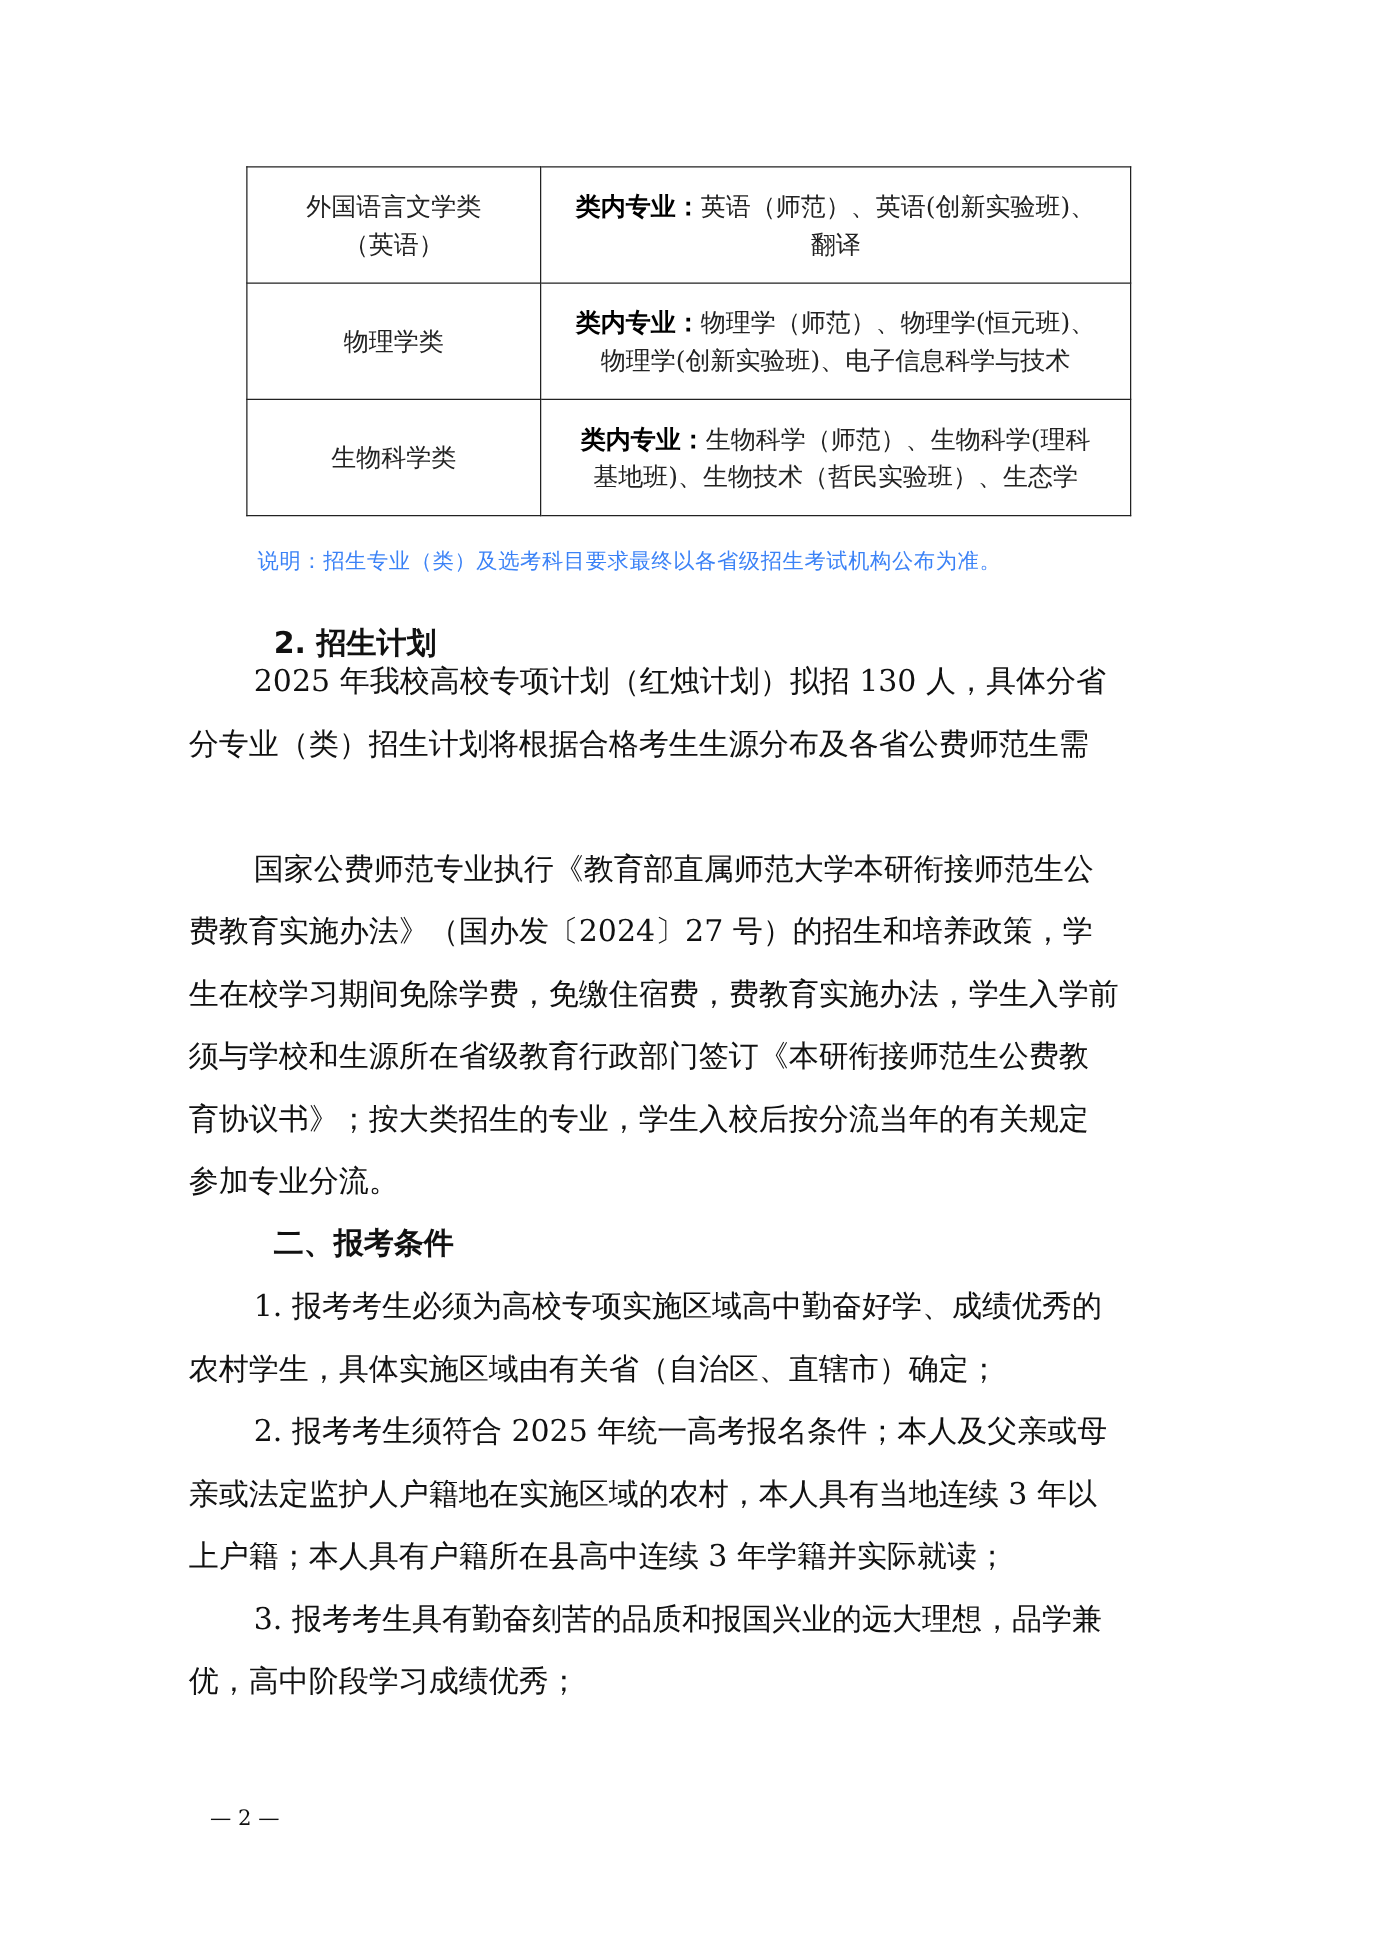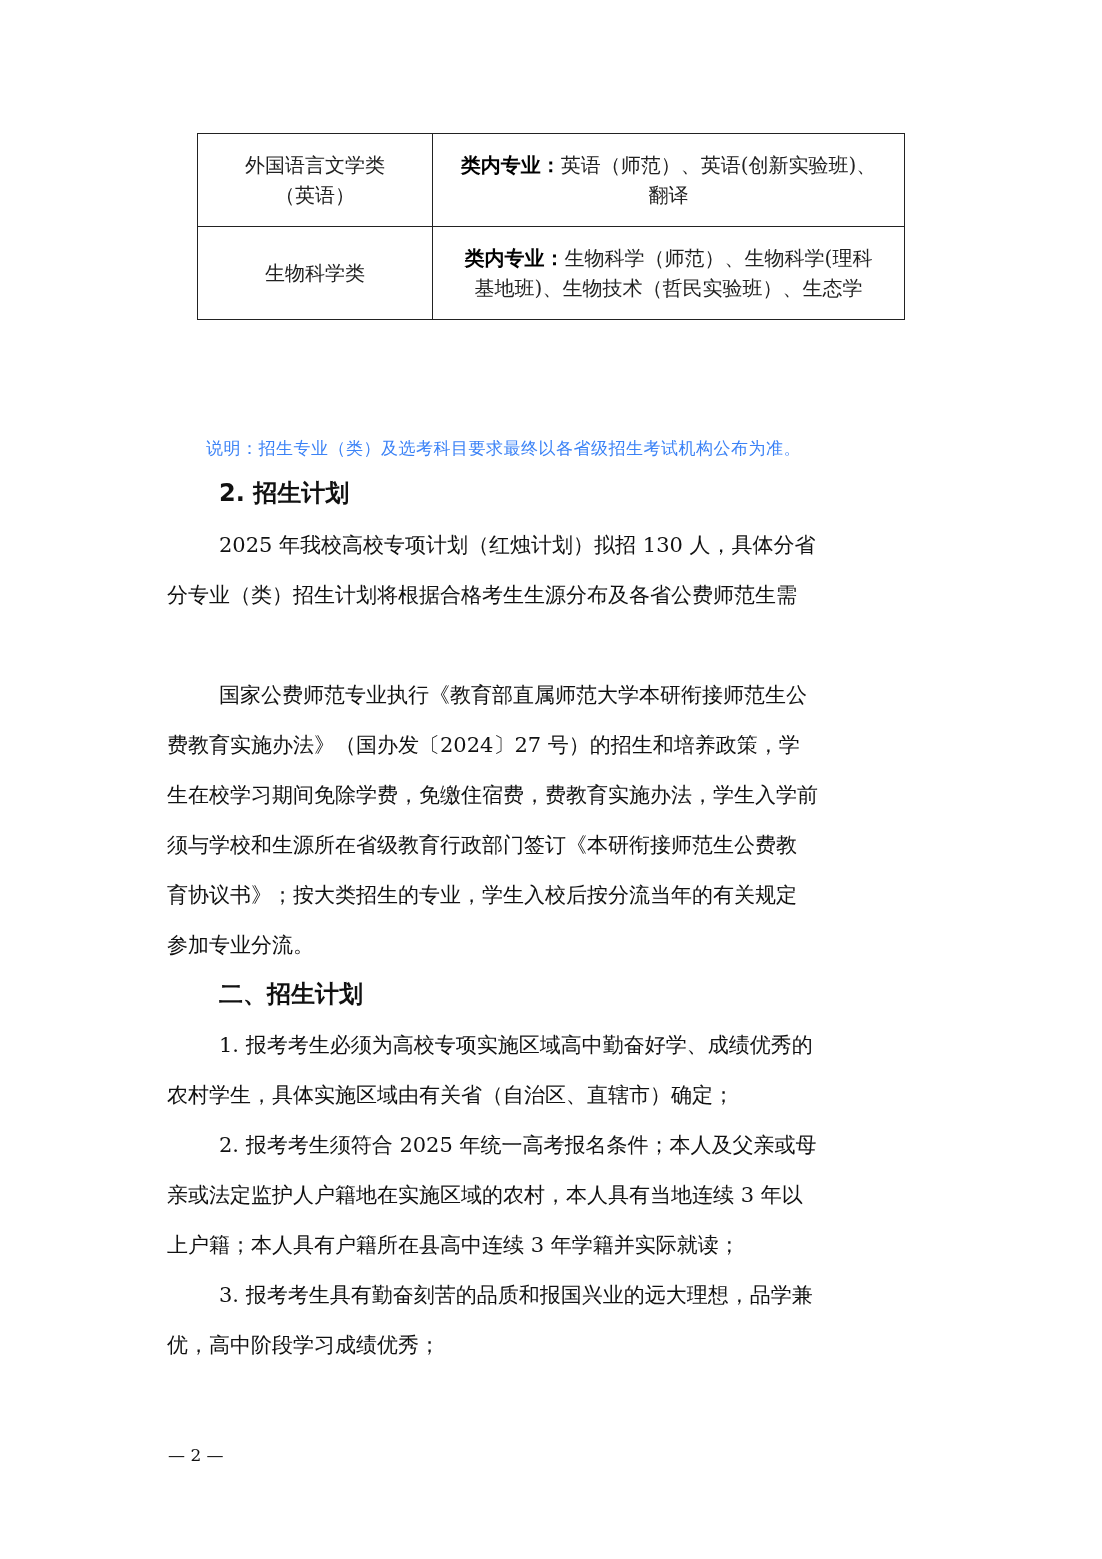--- a/index.html
+++ b/index.html
@@ -22,26 +22,26 @@
   }
   table.majors td.cat { width: 222px; }
   table.majors td.desc { padding: 0 8px; }
   .bold-label { font-weight: bold; color: #000; font-family: "DejaVu Sans", sans-serif; }
 
   .note {
     position: absolute; left: 206px; top: 437px;
     font-size: 17px; color: #3b82f6; letter-spacing: 0.5px;
   }
   .h2 {
-    position: absolute; left: 219px; top: 477px;
+    position: absolute; left: 219px; top: 498px;
     font-size: 24px; font-weight: bold; font-family: "DejaVu Sans", sans-serif; color: #111;
   }
   .para {
-    position: absolute; left: 167px; width: 770px;
-    font-size: 21px; line-height: 50px; color: #111;
+    position: absolute; left: 151px; width: 770px;
+    font-size: 24px; line-height: 50px; color: #111;
     text-align: justify;
   }
   .line { display: block; white-space: nowrap; }
   .indent { padding-left: 52px; }
   .footer {
     position: absolute; left: 168px; top: 1445px;
     font-size: 17px; color: #111;
   }
 </style>
 </head>
@@ -52,20 +52,29 @@
   <table class="majors">
     <tbody>
         <tr>
       <td class="cat">
         <span class="line">外国语言文学类</span>
         <span class="line">（英语）</span>
       </td>
       <td class="desc">
         <span class="line"><span class="bold-label">类内专业：</span><span>英语（师范）、英语(创新实验班)、</span></span>
         <span class="line">翻译</span>
+      </td>
+    </tr>
+    <tr>
+      <td class="cat">
+        <span class="line">物理学类</span>
+      </td>
+      <td class="desc">
+        <span class="line"><span class="bold-label">类内专业：</span><span>物理学（师范）、物理学(恒元班)、</span></span>
+        <span class="line">物理学(创新实验班)、电子信息科学与技术</span>
       </td>
     </tr>
     <tr>
       <td class="cat">
         <span class="line">生物科学类</span>
       </td>
       <td class="desc">
         <span class="line"><span class="bold-label">类内专业：</span><span>生物科学（师范）、生物科学(理科</span></span>
         <span class="line">基地班)、生物技术（哲民实验班）、生态学</span>
       </td>
@@ -84,21 +93,21 @@
 
   <div class="para" style="top:670px;">
     <span class="line indent">国家公费师范专业执行《教育部直属师范大学本研衔接师范生公</span>
     <span class="line">费教育实施办法》（国办发〔2024〕27 号）的招生和培养政策，学</span>
     <span class="line">生在校学习期间免除学费，免缴住宿费，费教育实施办法，学生入学前</span>
     <span class="line">须与学校和生源所在省级教育行政部门签订《本研衔接师范生公费教</span>
     <span class="line">育协议书》；按大类招生的专业，学生入校后按分流当年的有关规定</span>
     <span class="line">参加专业分流。</span>
   </div>
 
-  <div class="h2" style="top:978px;">二、招生计划</div>
+  <div class="h2" style="top:978px;">二、报考条件</div>
 
   <div class="para" style="top:1020px;">
     <span class="line indent">1. 报考考生必须为高校专项实施区域高中勤奋好学、成绩优秀的</span>
     <span class="line">农村学生，具体实施区域由有关省（自治区、直辖市）确定；</span>
   </div>
 
   <div class="para" style="top:1120px;">
     <span class="line indent">2. 报考考生须符合 2025 年统一高考报名条件；本人及父亲或母</span>
     <span class="line">亲或法定监护人户籍地在实施区域的农村，本人具有当地连续 3 年以</span>
     <span class="line">上户籍；本人具有户籍所在县高中连续 3 年学籍并实际就读；</span>

